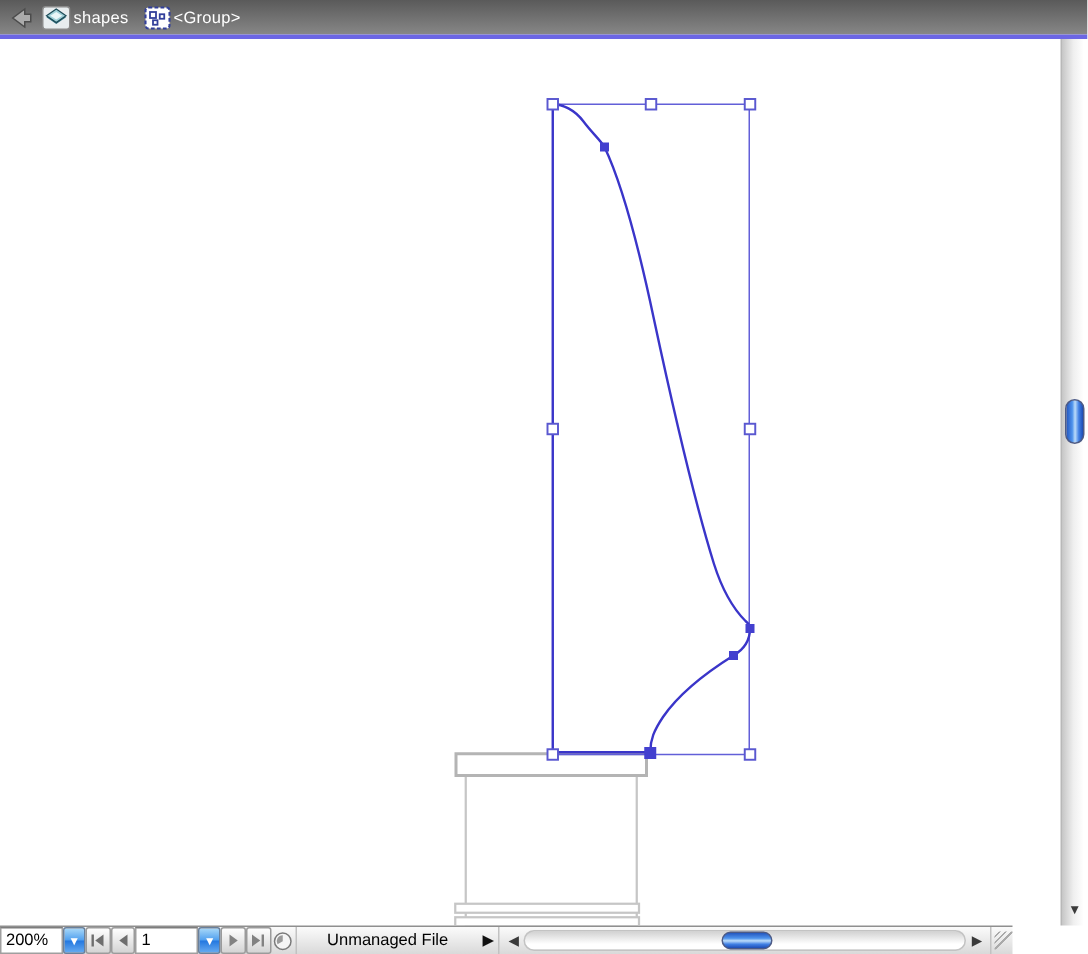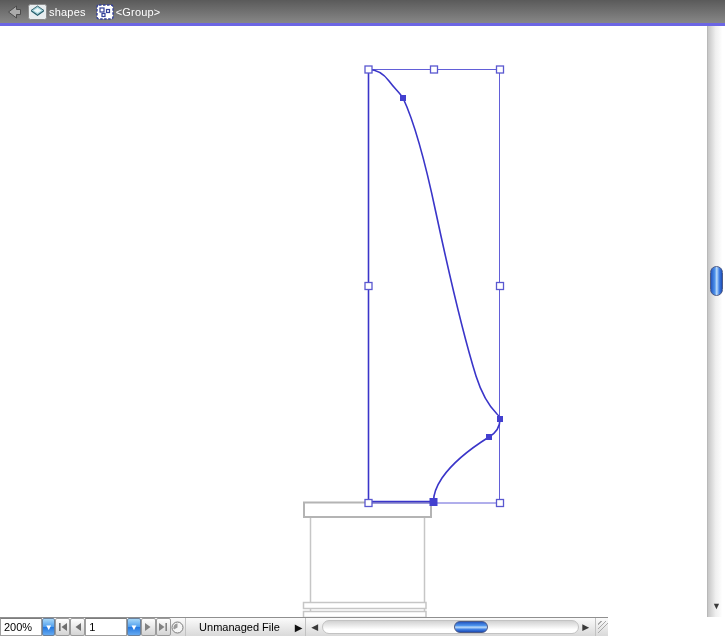--- a/index.html
+++ b/index.html
@@ -39,21 +39,21 @@
     border-radius:7px; border:1px solid #4d5b86;
     background:linear-gradient(to right,#2457c0,#4e93ec 35%,#bcdcfa 52%,#3f7fe4 75%,#1d4cb4);
   }
   .vscroll .arrow-down {
     position:absolute; left:0; bottom:6px; width:17px; text-align:center;
     color:#3a3a3a; font-size:9px; line-height:9px;
   }
 
   
   .statusbar {
-    position:absolute; left:0; top:617px; width:608px; height:19px;
+    position:absolute; left:0; top:617px; width:675px; height:19px;
     background:linear-gradient(to bottom,#fbfbfb,#d9d9d9);
     border-top:1px solid #8f8f8f;
     display:flex; align-items:stretch;
   }
   .sb-field {
     width:42px; height:18px; border:1px solid #9f9f9f; border-top-color:#7d7d7d;
     background:#fff; font-size:11px; padding:0 0 0 3px;
     font-family:"Liberation Sans","DejaVu Sans",sans-serif; color:#000; outline:none;
   }
   .sb-dd {

